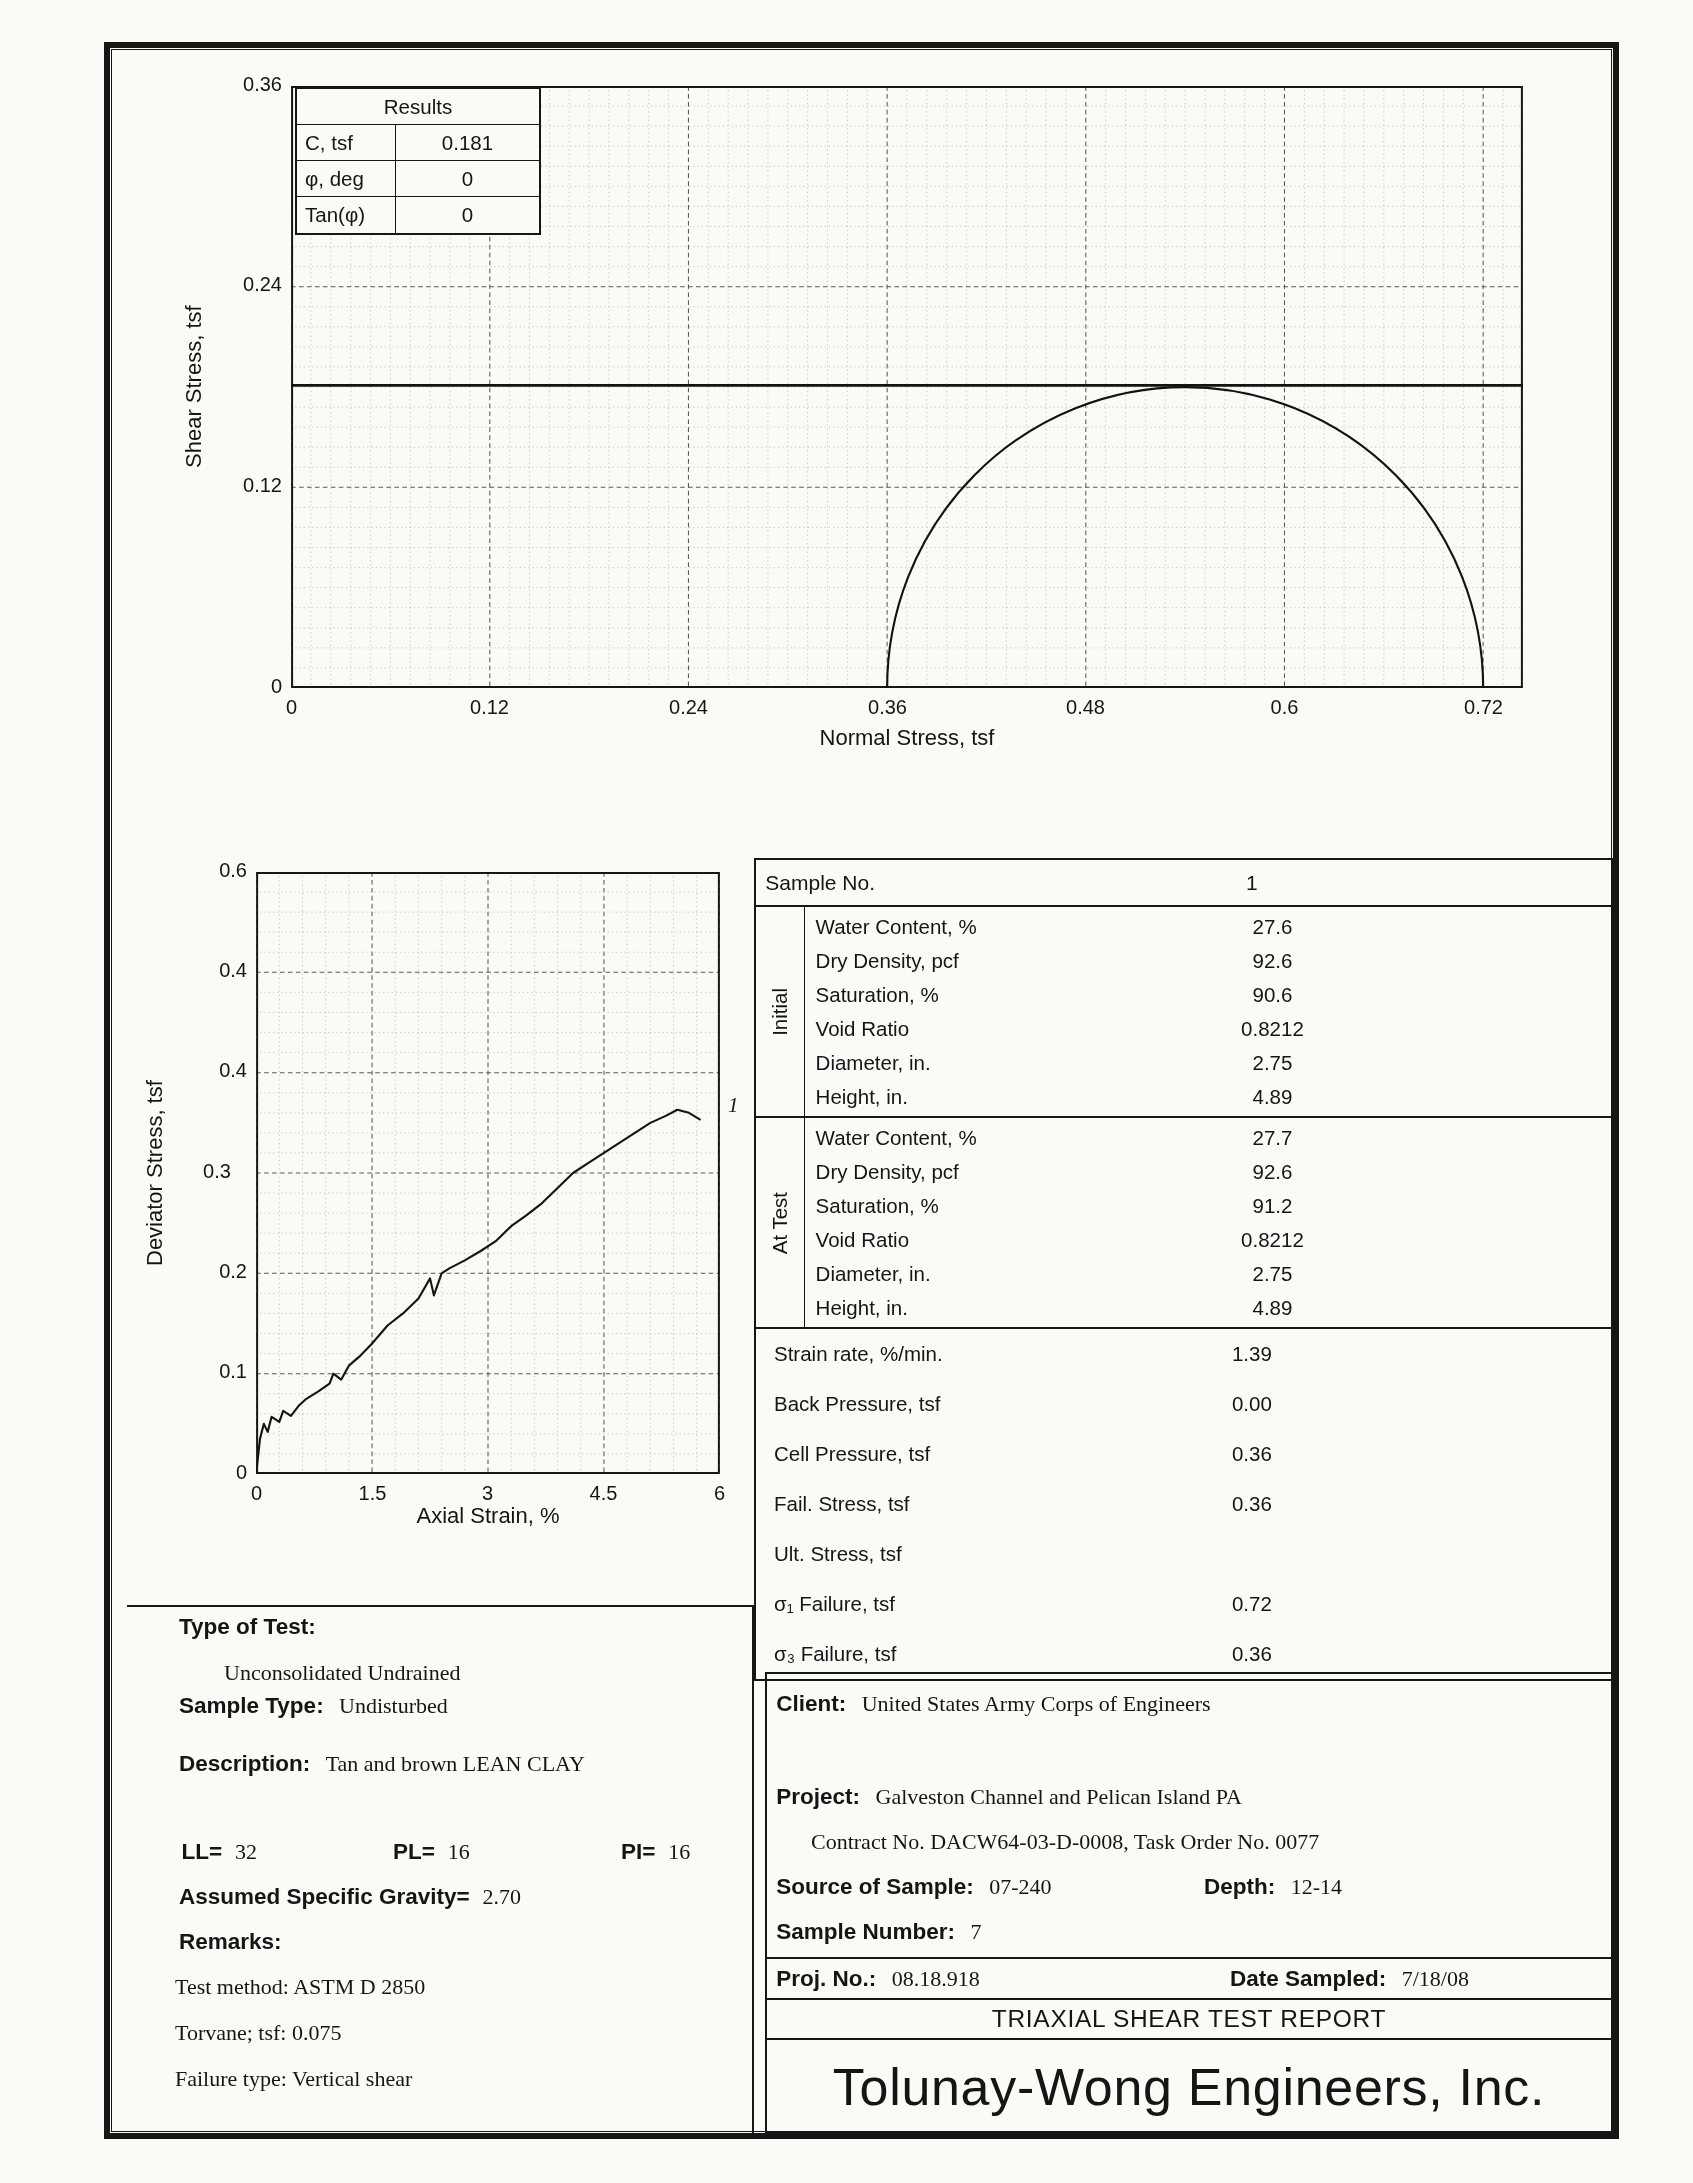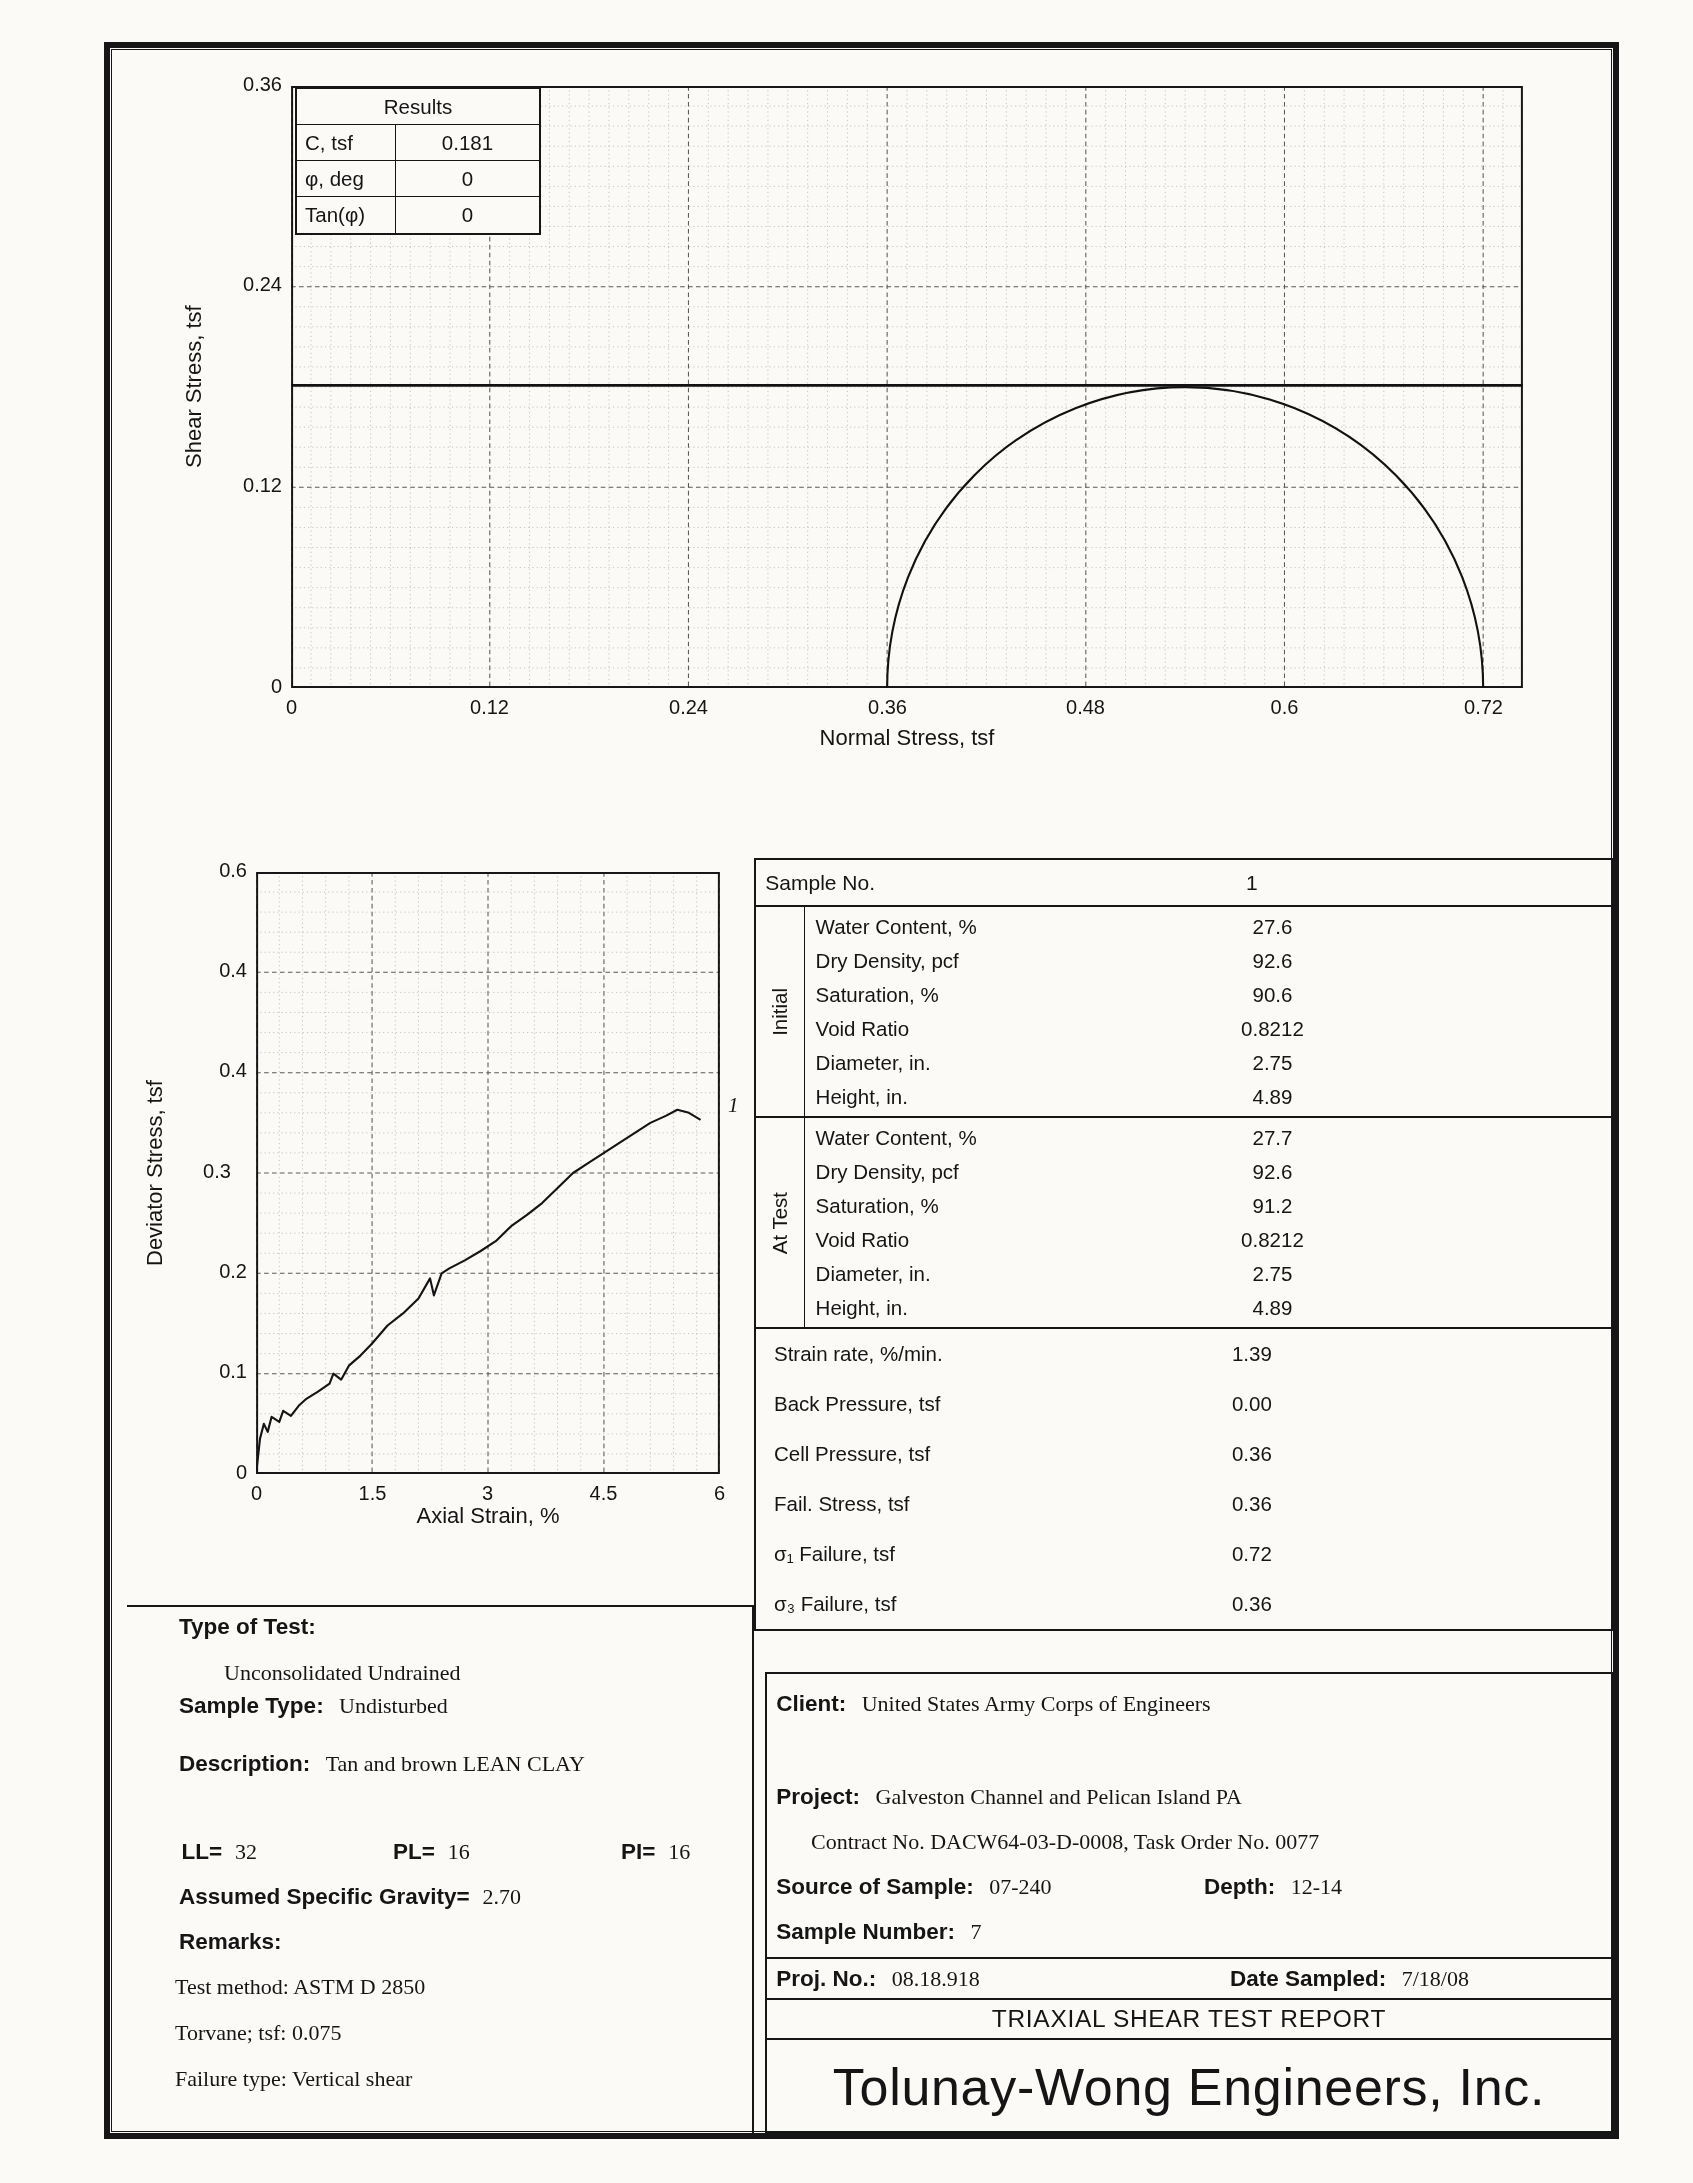--- a/index.html
+++ b/index.html
@@ -320,20 +320,24 @@
         </div>
         <div class="st-row">
           <span class="rlab">Cell Pressure, tsf</span>
           <span class="val">0.36</span>
         </div>
         <div class="st-row">
           <span class="rlab">Fail. Stress, tsf</span>
           <span class="val">0.36</span>
         </div>
         <div class="st-row">
+          <span class="rlab">Ult. Stress, tsf</span>
+          <span class="val"></span>
+        </div>
+        <div class="st-row">
           <span class="rlab">σ₁ Failure, tsf</span>
           <span class="val">0.72</span>
         </div>
         <div class="st-row">
           <span class="rlab">σ₃ Failure, tsf</span>
           <span class="val">0.36</span>
         </div>
       </div>
   </div>
 

